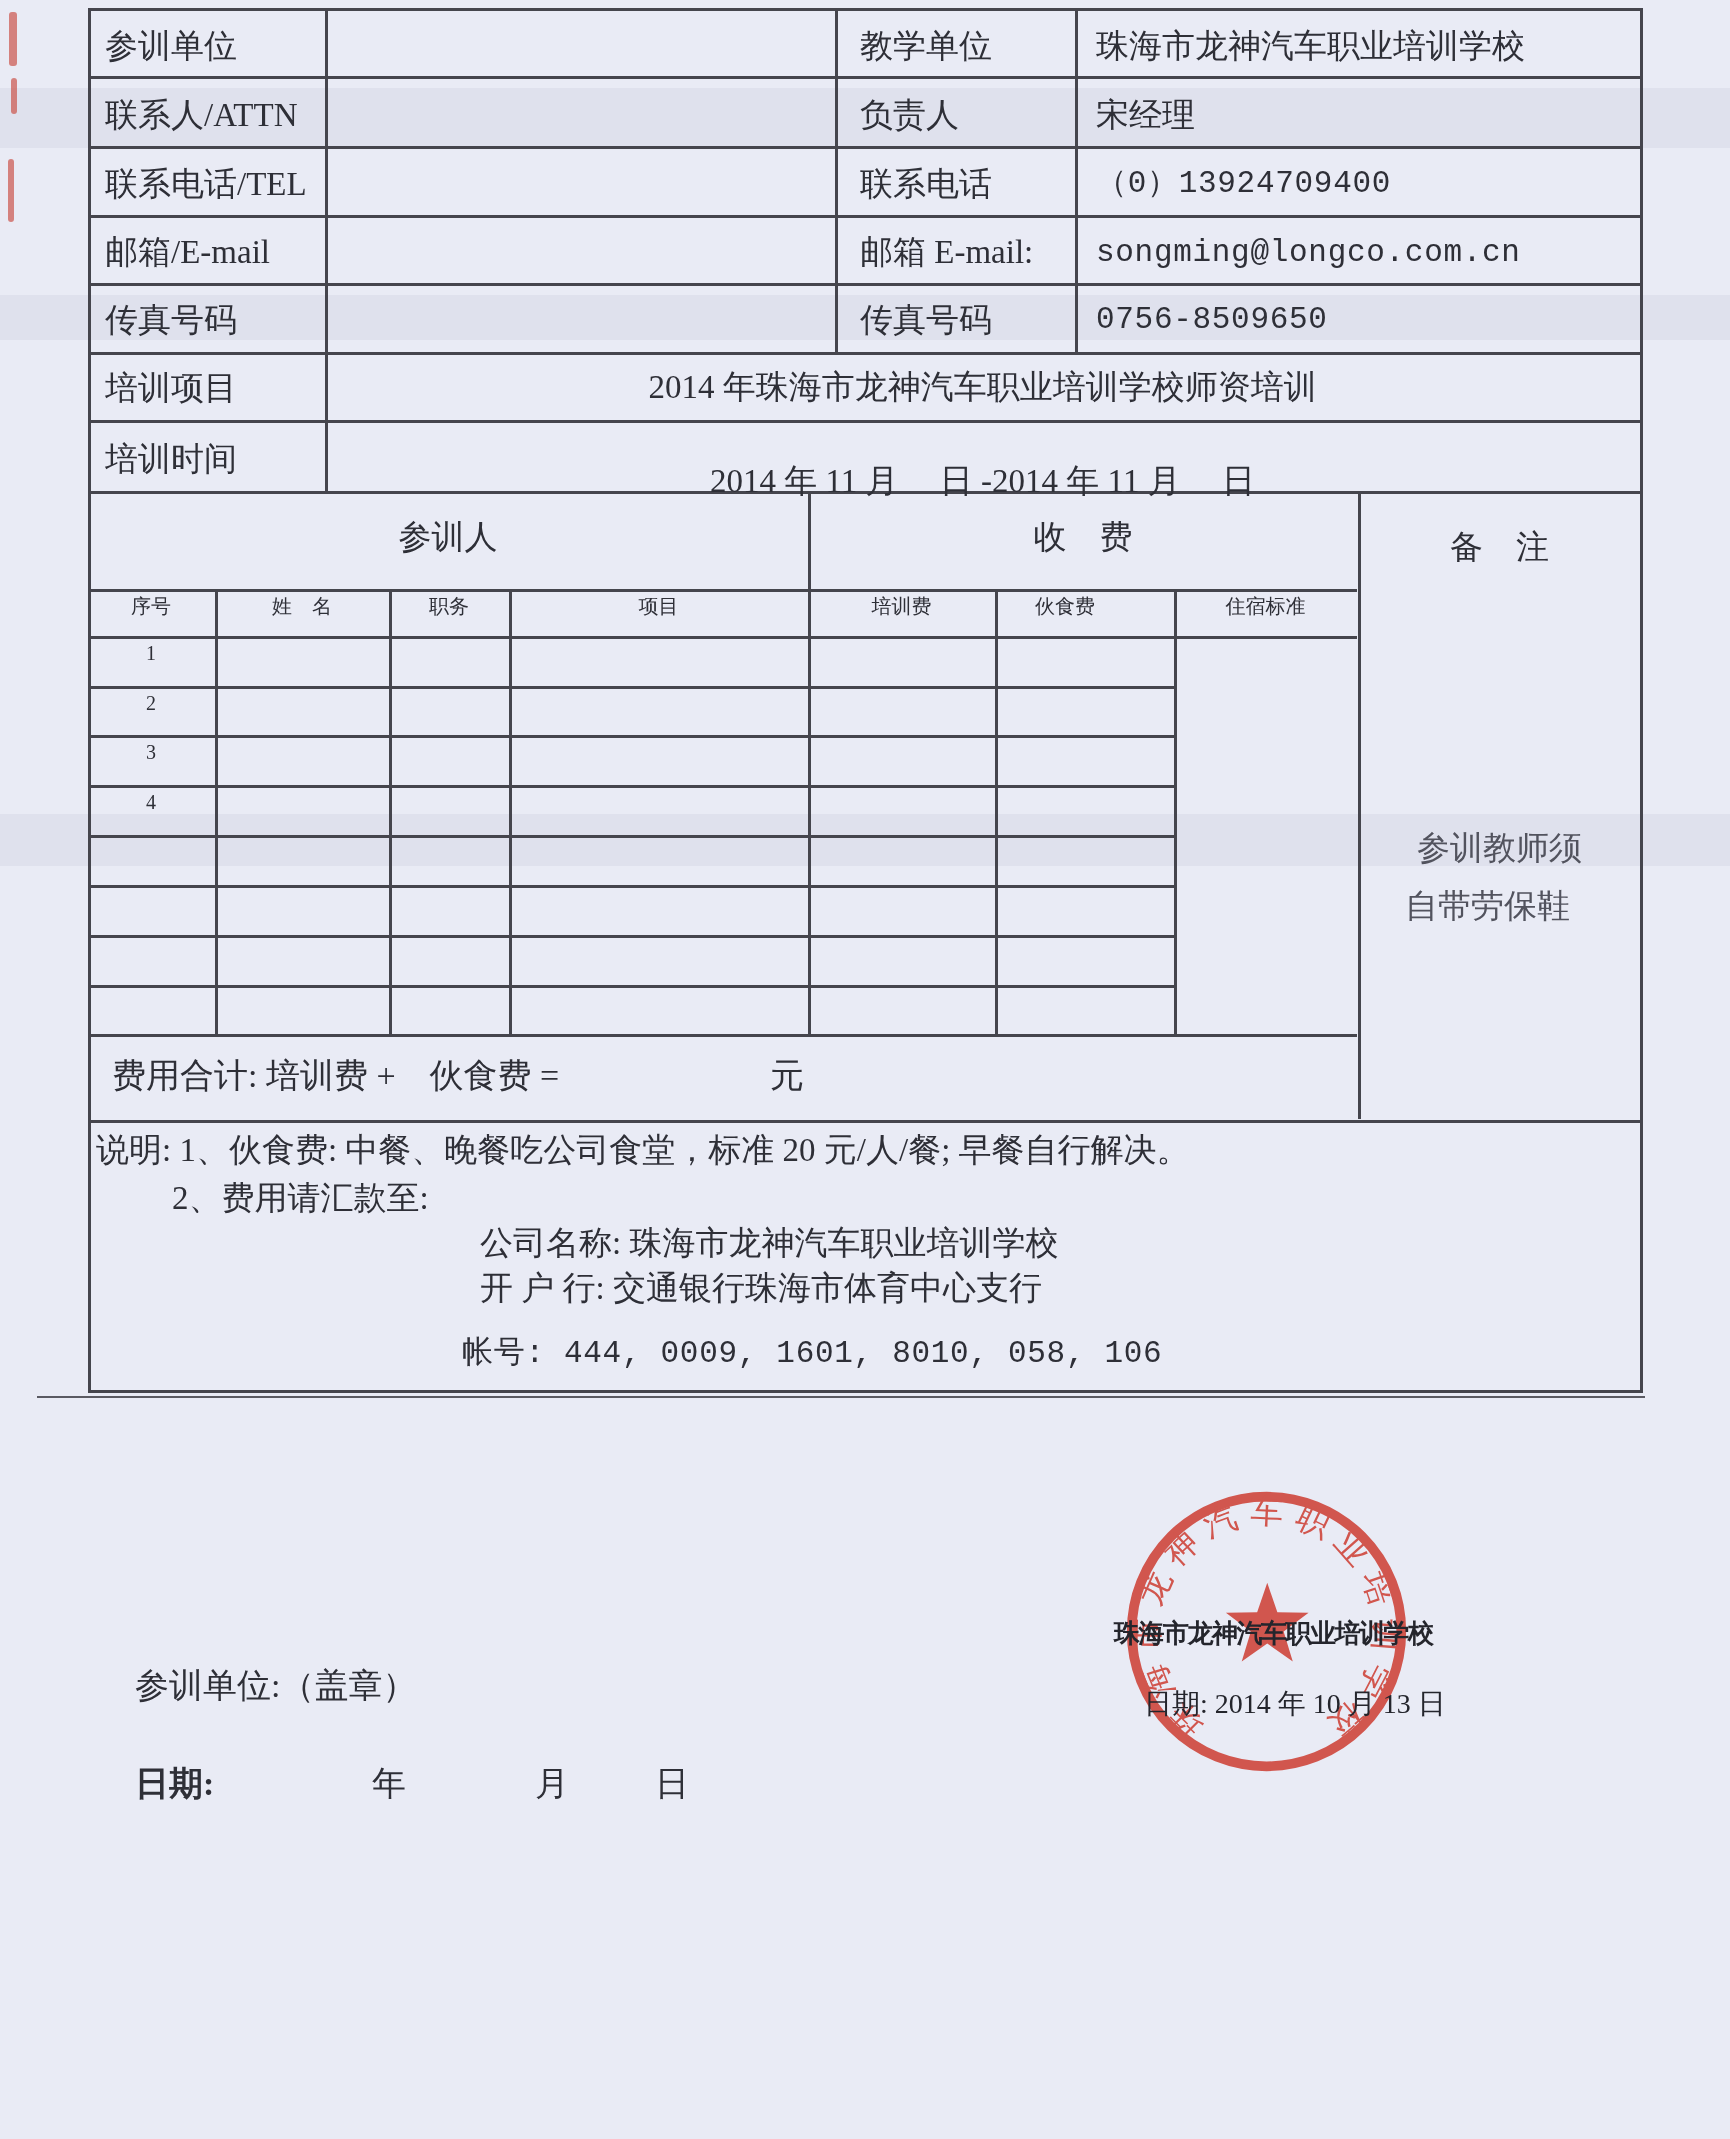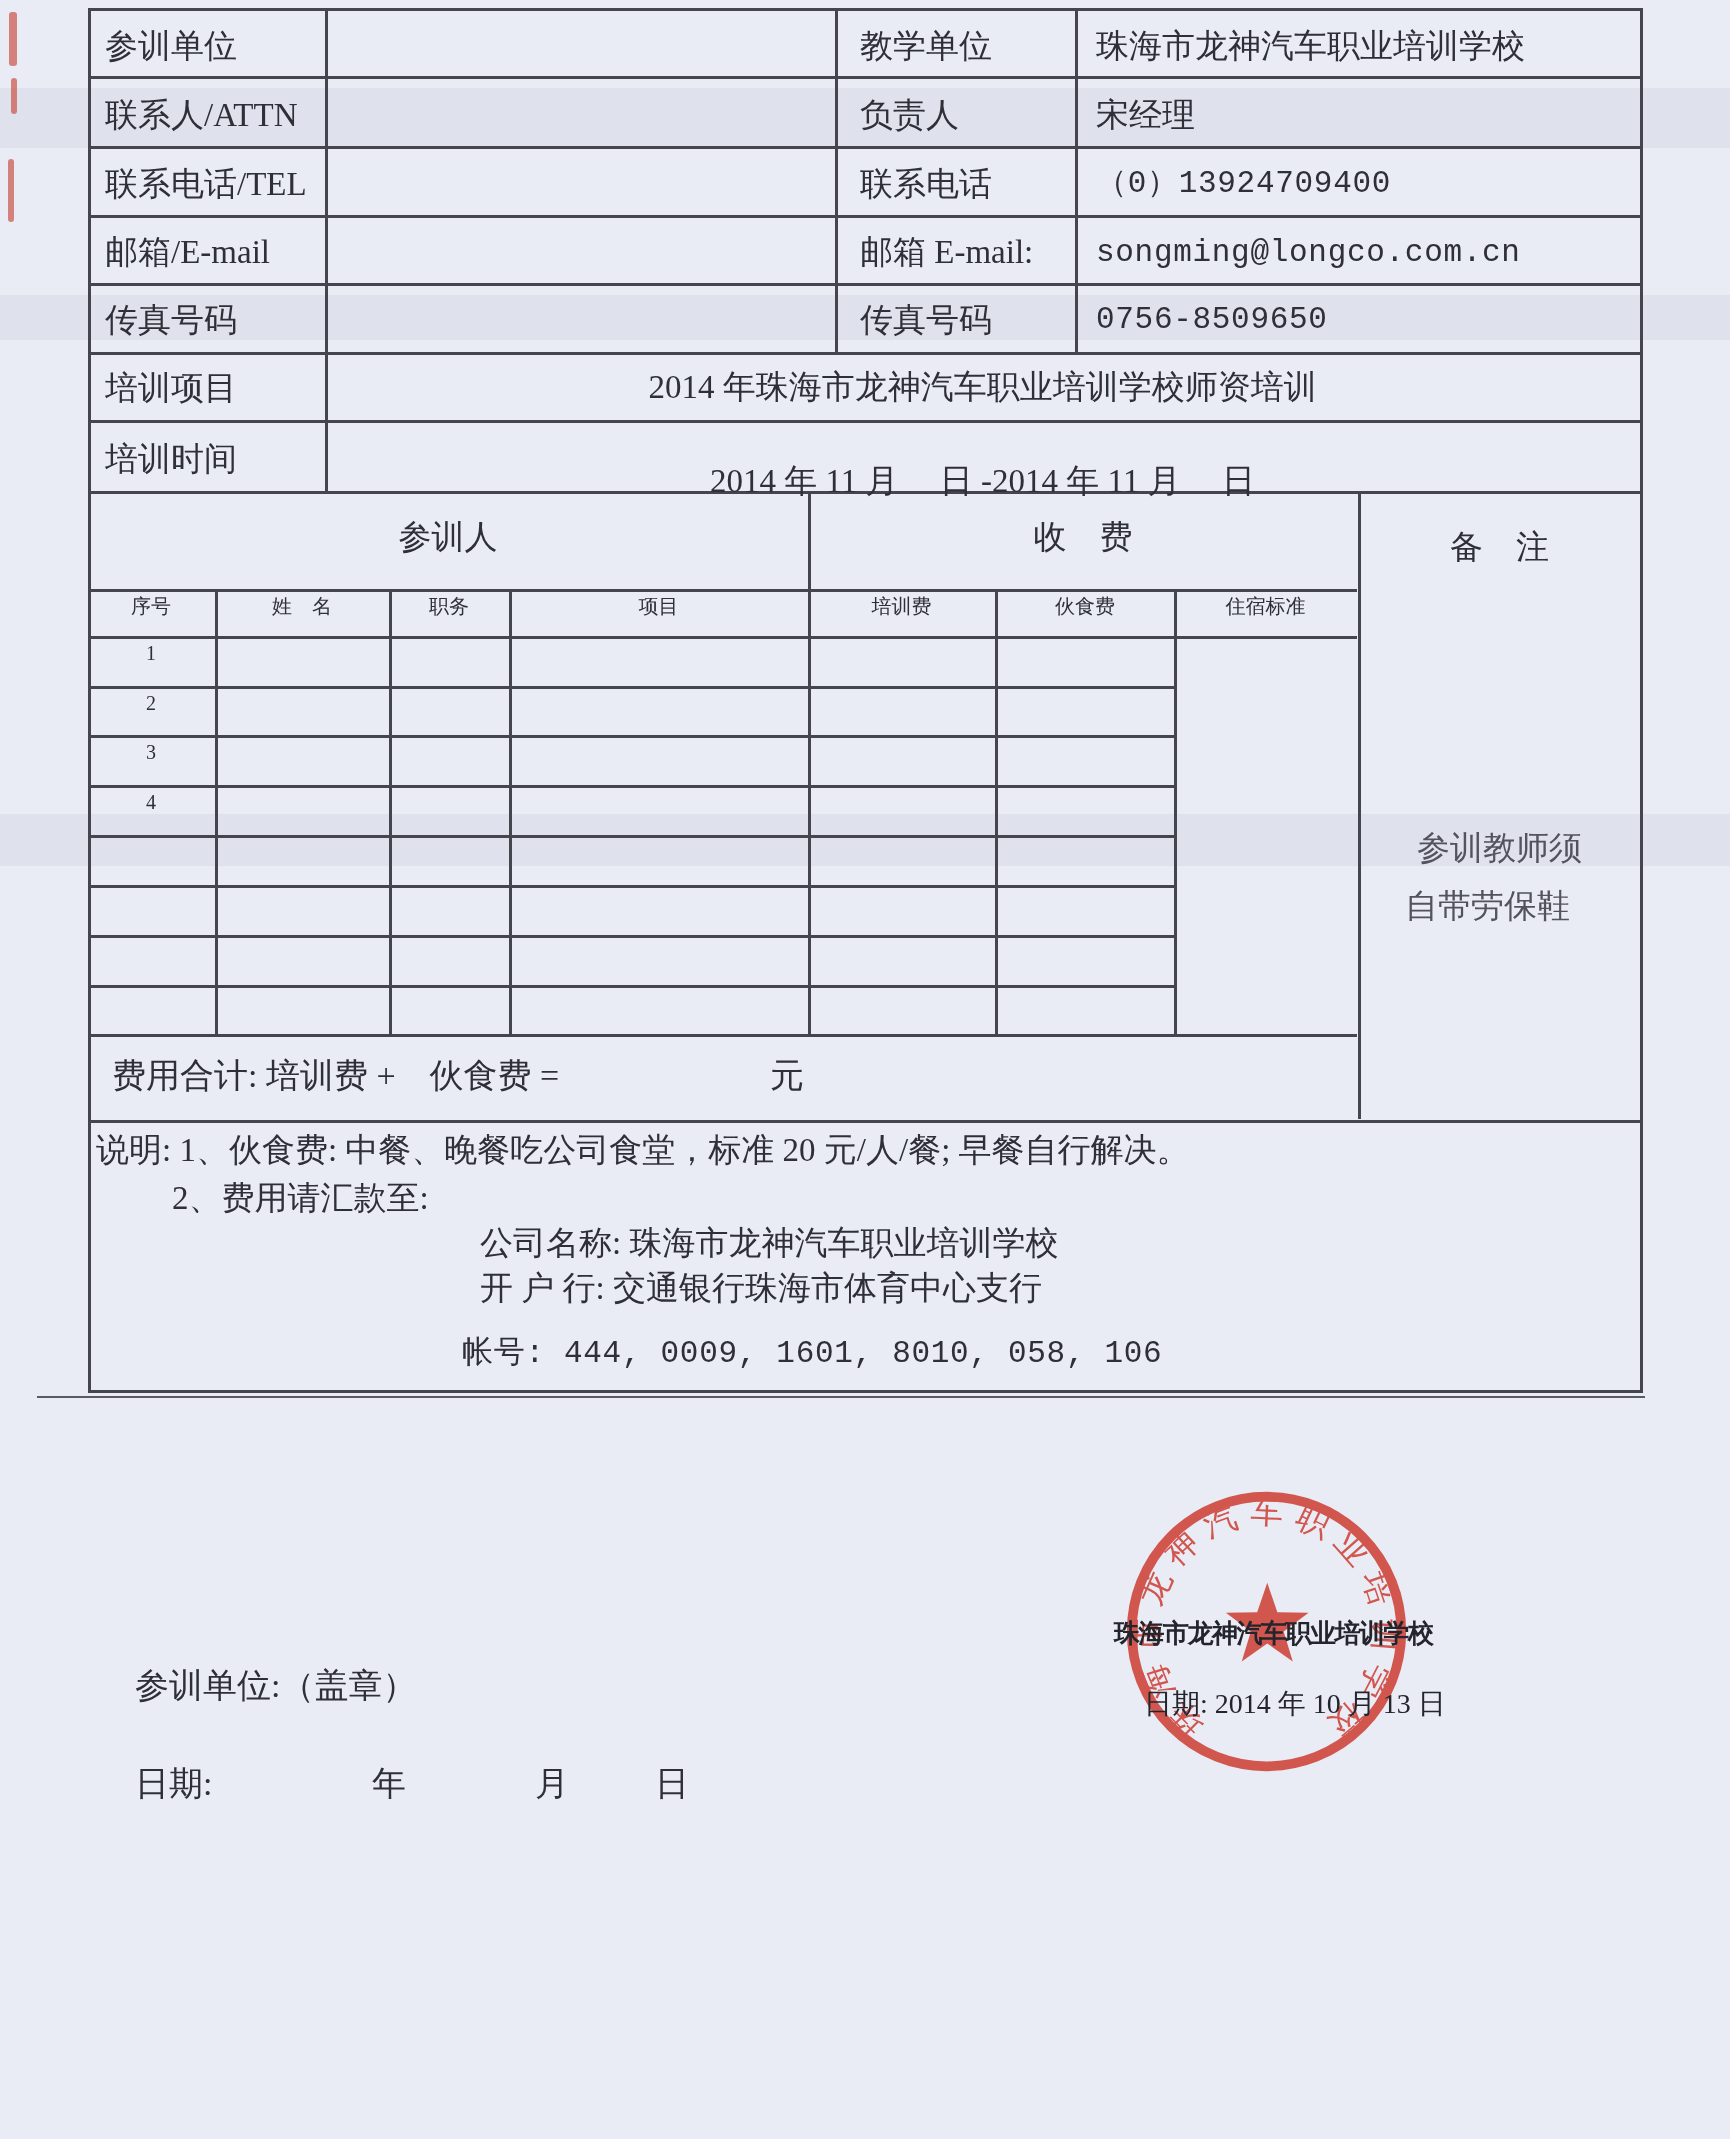--- a/index.html
+++ b/index.html
@@ -88,21 +88,21 @@
 
   <div class="t c" style="left:88px;top:518px;width:720px;">参训人</div>
   <div class="t c" style="left:808px;top:518px;width:550px;">收　费</div>
   <div class="t c" style="left:1358px;top:528px;width:283px;">备　注</div>
 
   <div class="t c small" style="left:88px;top:595px;width:126px;">序号</div>
   <div class="t c small" style="left:215px;top:595px;width:174px;">姓　名</div>
   <div class="t c small" style="left:389px;top:595px;width:120px;">职务</div>
   <div class="t c small" style="left:509px;top:595px;width:299px;">项目</div>
   <div class="t c small" style="left:808px;top:595px;width:187px;">培训费</div>
-  <div class="t c small" style="left:995px;top:595px;width:180px;">伙食费</div>
+  <div class="t c small" style="left:975px;top:595px;width:180px;">伙食费</div>
   <div class="t c small" style="left:1174px;top:595px;width:183px;">住宿标准</div>
 
   <div class="t c small" style="left:88px;top:642px;width:126px;">1</div>
   <div class="t c small" style="left:88px;top:692px;width:126px;">2</div>
   <div class="t c small" style="left:88px;top:741px;width:126px;">3</div>
   <div class="t c small" style="left:88px;top:791px;width:126px;">4</div>
 
   <div class="t c" style="left:1358px;top:829px;width:283px;color:#52535e;">参训教师须</div>
   <div class="t c" style="left:1346px;top:887px;width:283px;color:#52535e;">自带劳保鞋</div>
 
@@ -118,21 +118,21 @@
   <svg class="seal-wrap" viewBox="0 0 430 430">
     <circle cx="213" cy="213" r="180" fill="none" stroke="#cf463c" stroke-width="13"></circle>
     <path id="sealArc" d="M 213 358 A 145 145 0 1 1 213 68 A 145 145 0 1 1 213 358" fill="none"></path>
     <text font-size="44" fill="#cf463c" letter-spacing="14" font-family="Liberation Serif, serif">
       <textPath href="#sealArc" startOffset="85">珠海市龙神汽车职业培训学校</textPath>
     </text>
     <polygon fill="#cf463c" points="214,148 227.5,187.4 269.2,188.1 235.9,213.1 248.1,252.9 214,229 179.9,252.9 192.1,213.1 158.8,188.1 200.5,187.4"></polygon>
   </svg>
 
   <div class="t" style="left:135px;top:1666px;font-size:34px;">参训单位:（盖章）</div>
-  <div class="t" style="left:135px;top:1764px;font-size:34px;">日期:</div>
+  <div class="t" style="left:135px;top:1764px;font-size:34px;font-weight:bold;">日期:</div>
   <div class="t" style="left:372px;top:1764px;font-size:34px;">年</div>
   <div class="t" style="left:535px;top:1764px;font-size:34px;">月</div>
   <div class="t" style="left:655px;top:1764px;font-size:34px;">日</div>
 
   <div class="t blackover" style="left:1114px;top:1619px;font-size:26px;letter-spacing:-1.5px;">珠海市龙神汽车职业培训学校</div>
   <div class="t blackover" style="left:1144px;top:1687px;font-size:28px;font-weight:normal;">日期: 2014 年 10 月 13 日</div>
 
 </div>
 
 

